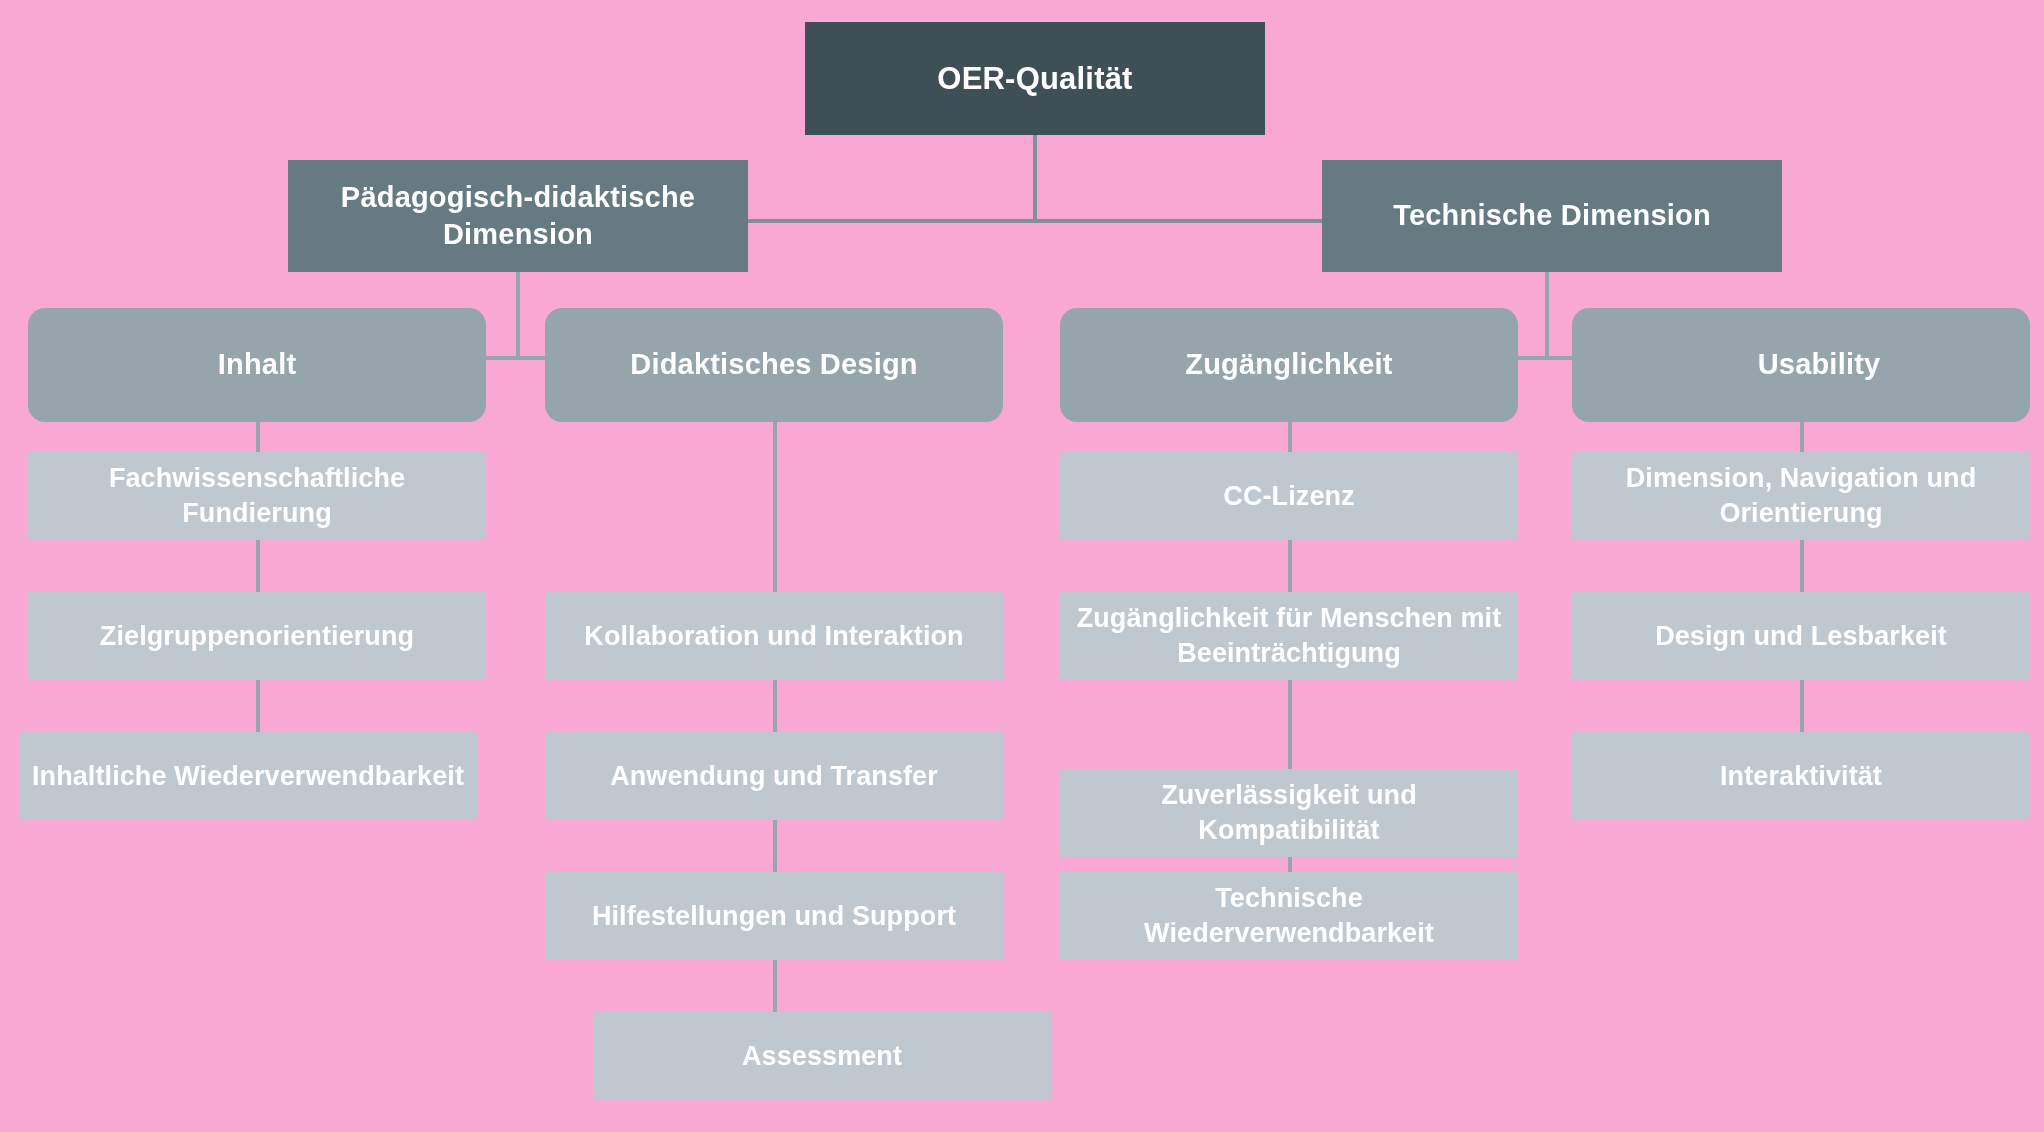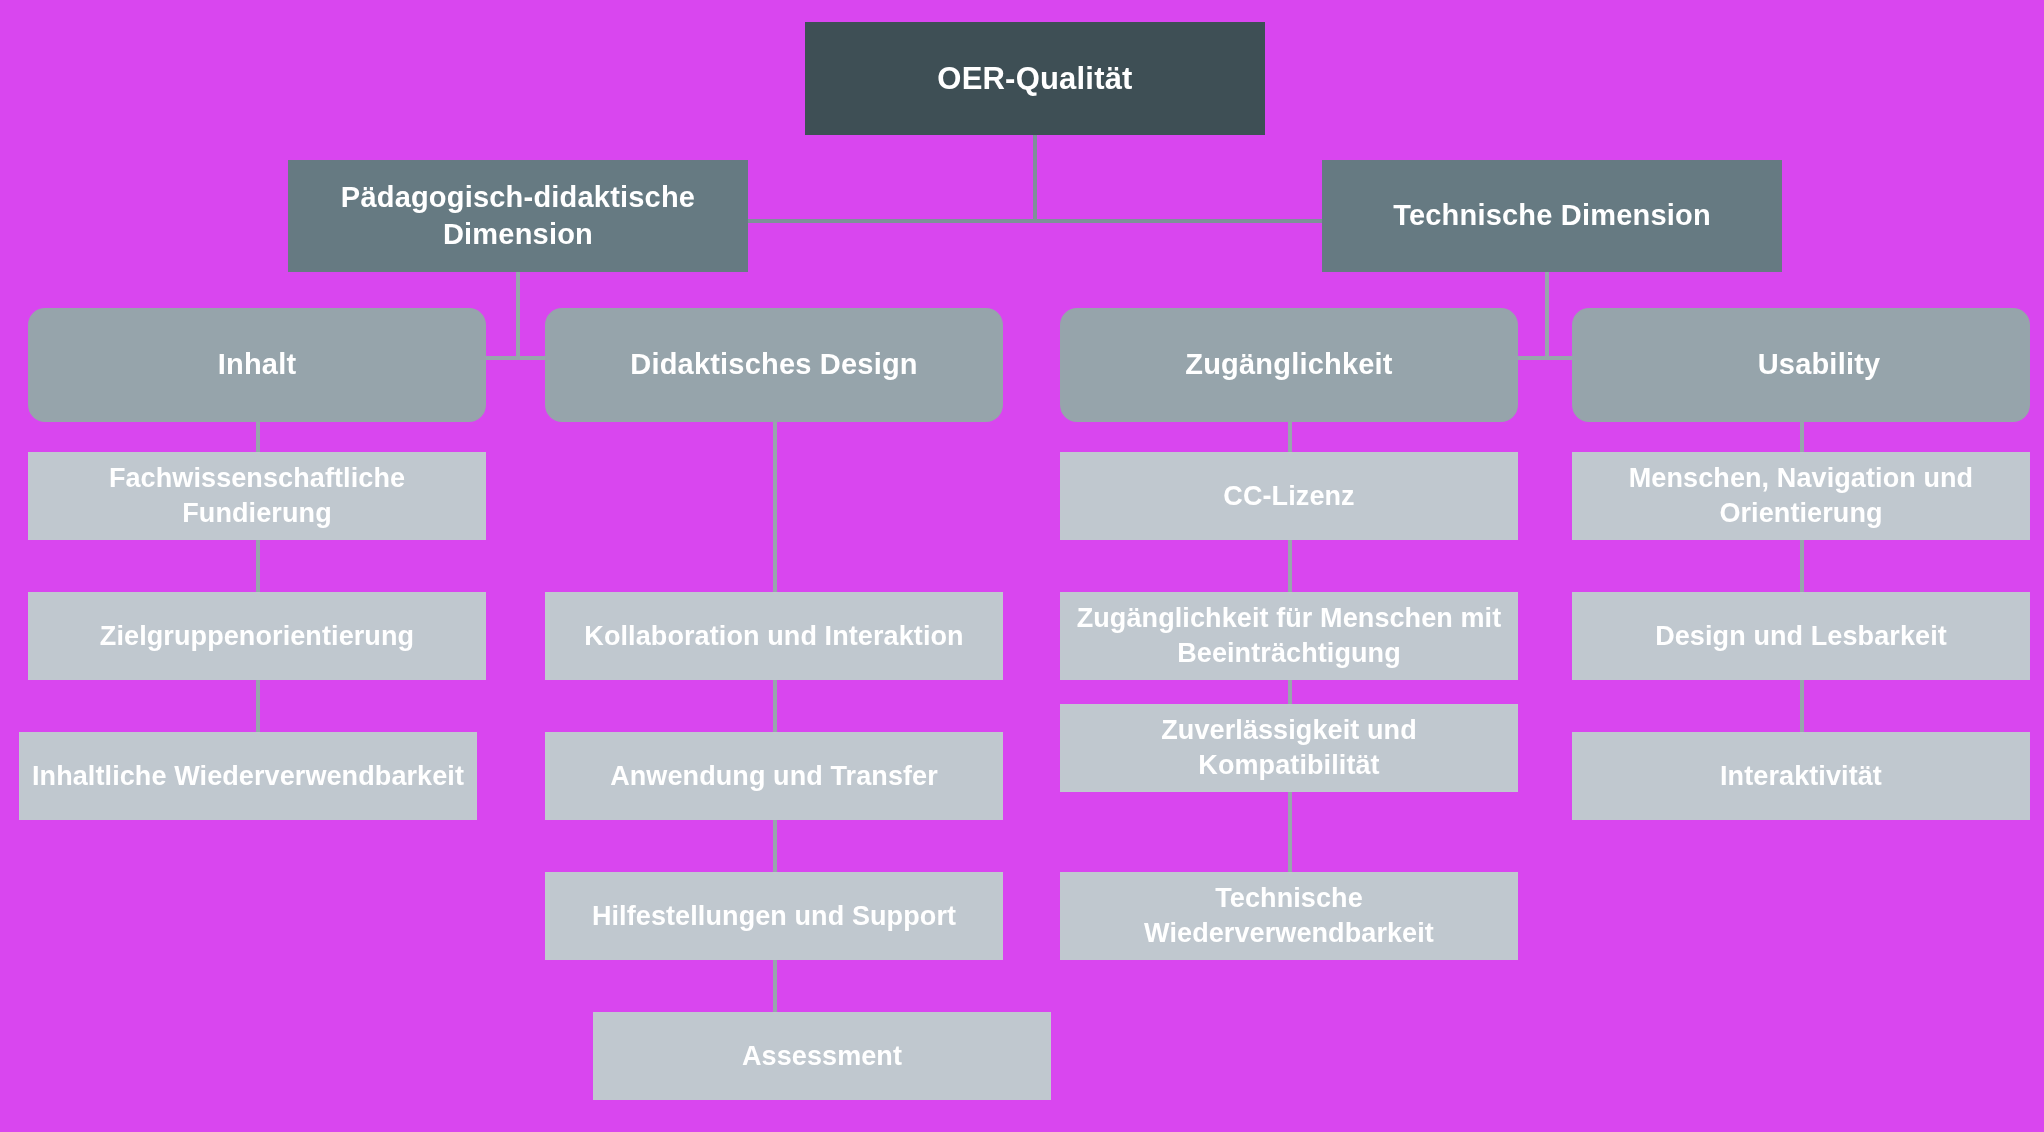--- a/index.html
+++ b/index.html
@@ -8,21 +8,21 @@
     background: #ffffff;
   }
   body {
     font-family: "Liberation Sans", sans-serif;
     -webkit-font-smoothing: antialiased;
   }
   #stage {
     position: relative;
     width: 2044px;
     height: 1132px;
-    background: #d946ef;
+    background: #f9a8d4;
     overflow: hidden;
   }
 
   .node {
     position: absolute;
     box-sizing: border-box;
     display: flex;
     align-items: center;
     justify-content: center;
     text-align: center;
@@ -119,29 +119,29 @@
   <div class="node lvl-leaf" style="left:545px; top:1012px; width:458px; height:88px;margin-left:48px;">
     <span>Assessment</span>
   </div>
 
   <div class="node lvl-leaf" style="left:1060px; top:452px; width:458px; height:88px;">
     <span>CC-Lizenz</span>
   </div>
   <div class="node lvl-leaf" style="left:1060px; top:592px; width:458px; height:88px;justify-content:center;">
     <span>Zugänglichkeit für Menschen mit Beeinträchtigung</span>
   </div>
-  <div class="node lvl-leaf" style="left:1060px; top:704px; width:458px; height:88px;">
+  <div class="node lvl-leaf" style="left:1060px; top:769px; width:458px; height:88px;">
     <span>Zuverlässigkeit und Kompatibilität</span>
   </div>
   <div class="node lvl-leaf" style="left:1060px; top:872px; width:458px; height:88px;">
     <span>Technische Wiederverwendbarkeit</span>
   </div>
 
   <div class="node lvl-leaf" style="left:1572px; top:452px; width:458px; height:88px;">
-    <span>Menschen, Navigation und Orientierung</span>
+    <span>Dimension, Navigation und Orientierung</span>
   </div>
   <div class="node lvl-leaf" style="left:1572px; top:592px; width:458px; height:88px;">
     <span>Design und Lesbarkeit</span>
   </div>
   <div class="node lvl-leaf" style="left:1572px; top:732px; width:458px; height:88px;">
     <span>Interaktivität</span>
   </div>
 
 </div>
 

